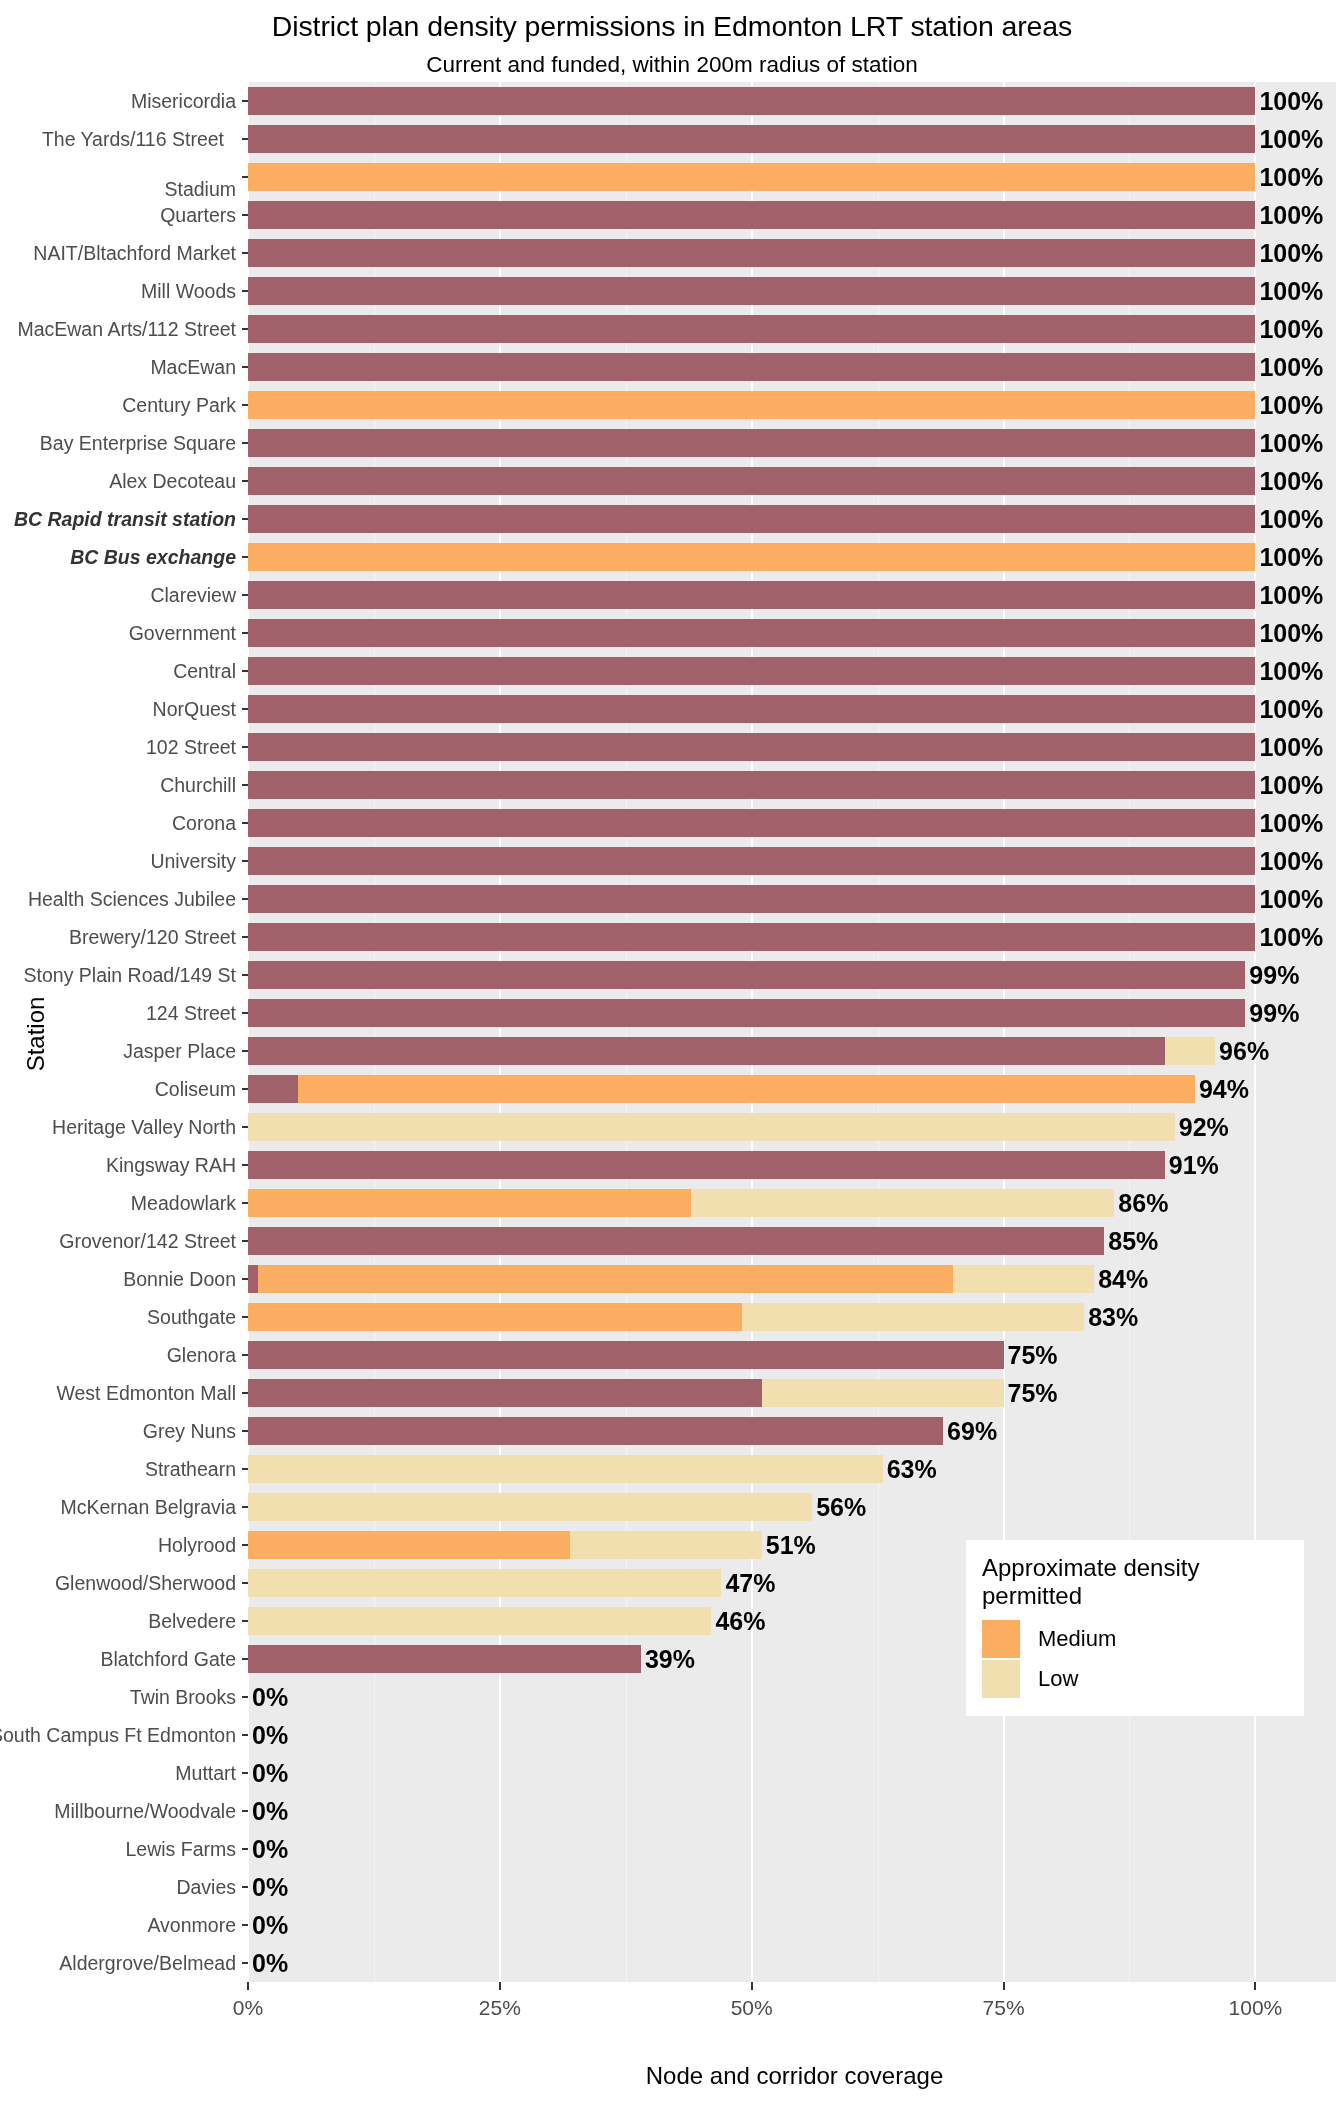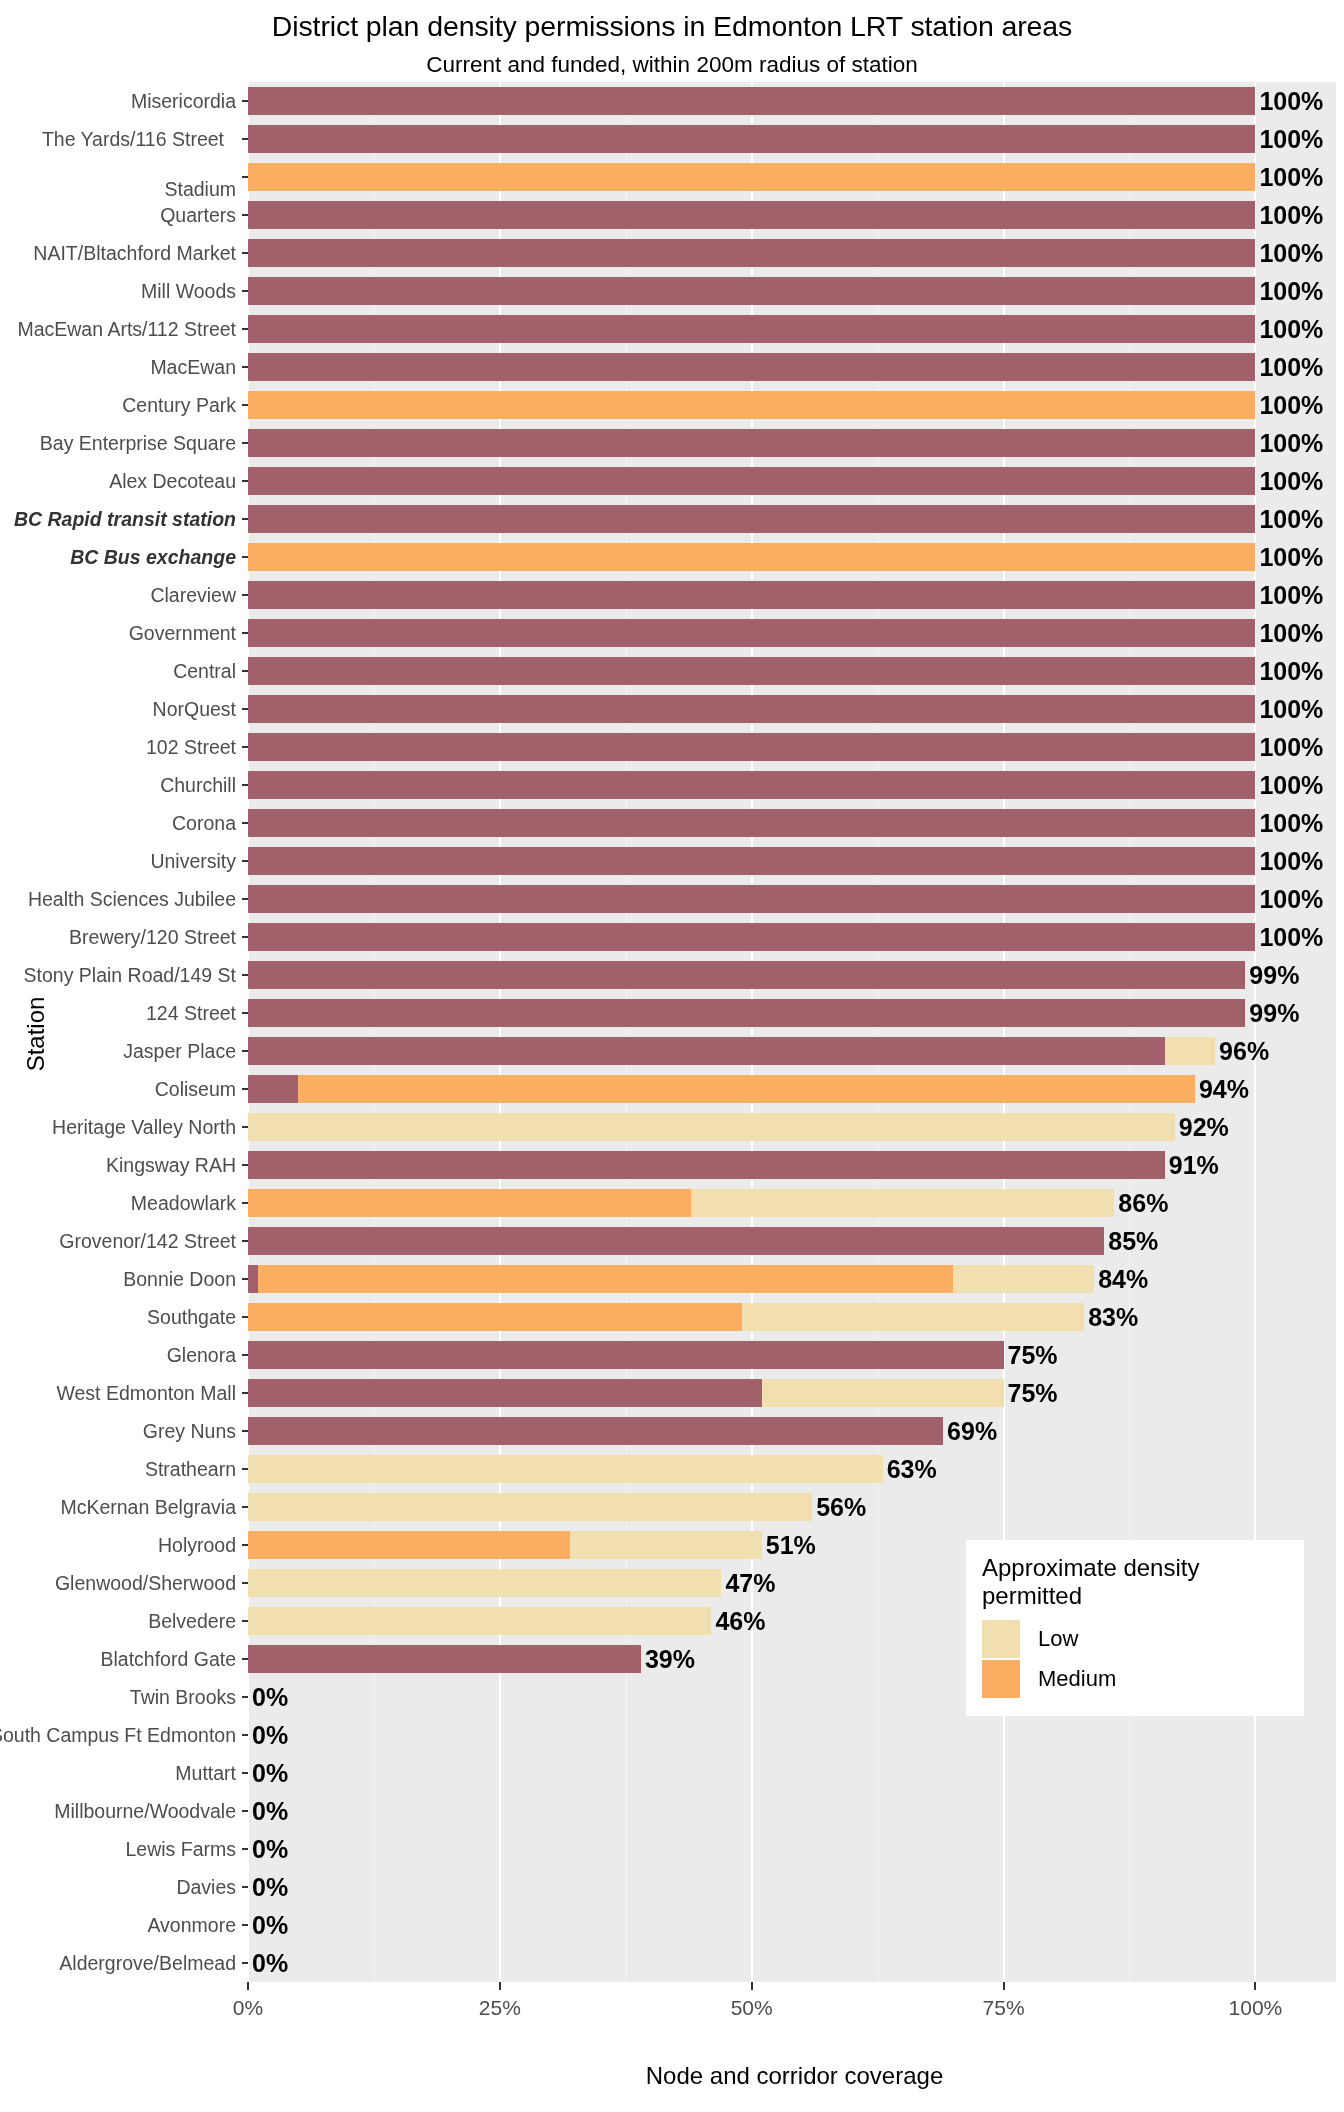--- a/index.html
+++ b/index.html
@@ -489,23 +489,23 @@
       <div class="xtick-label" style="left: 1255.41px; top: 1996px;">100%</div>
     </div>
 
   <div id="legend">
     <div class="legend-title">
       <div>Approximate density</div>
       <div>permitted</div>
     </div>
     <div id="legend-items">
         <div class="legend-item">
+          <div class="legend-key" style="background: rgb(251, 174, 97);"></div>
+          <div class="legend-label">Medium</div>
+        </div>
+        <div class="legend-item">
           <div class="legend-key" style="background: rgb(242, 223, 176);"></div>
           <div class="legend-label">Low</div>
         </div>
-        <div class="legend-item">
-          <div class="legend-key" style="background: rgb(251, 174, 97);"></div>
-          <div class="legend-label">Medium</div>
-        </div>
       </div>
   </div>
 
 </div>
 
 </body></html>

